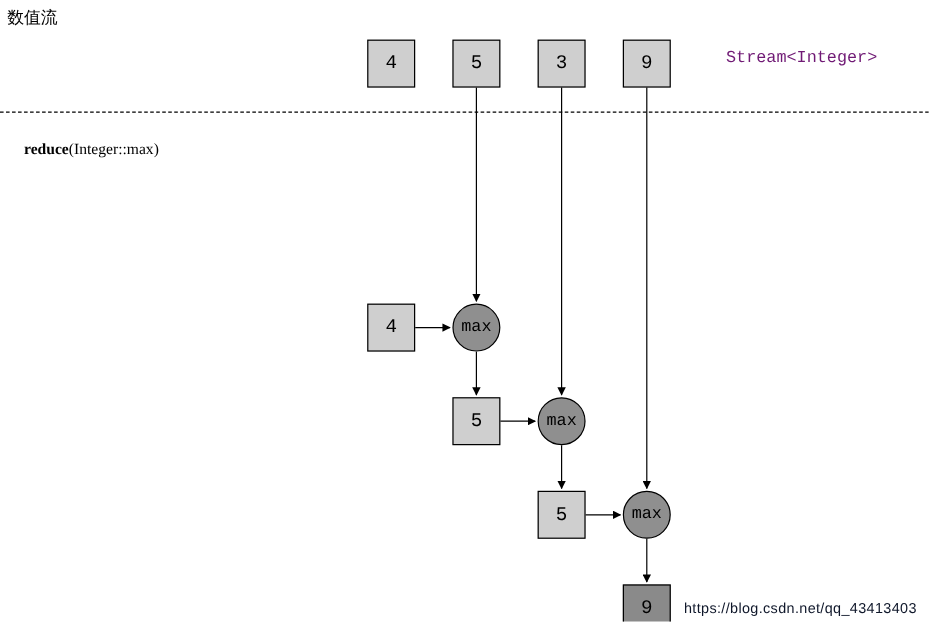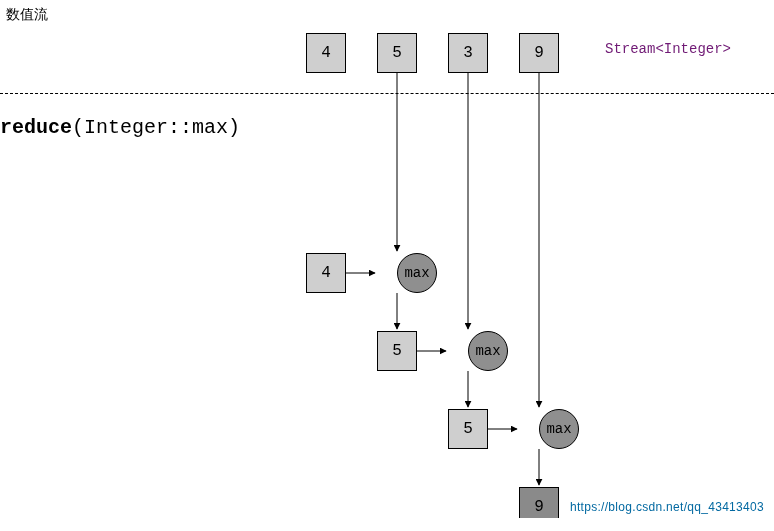--- a/index.html
+++ b/index.html
@@ -27,39 +27,39 @@
   .divider {
     position: absolute;
     left: 0;
     top: 93px;
     width: 774px;
     height: 0;
     border-top: 1px dashed #000;
   }
   .method-label {
     position: absolute;
-    left: 0;
+    left: 20px;
     top: 116px;
-    font-family: Liberation Mono, monospace;
-    font-size: 20px;
+    font-family: Liberation Serif, serif;
+    font-size: 13px;
   }
   .method-label .bold { font-weight: bold; }
   .mono {
     font-family: "Courier New", monospace;
     font-size: 14px;
     color: #701a75;
   }
   .label-stream { position: absolute; left: 605px; top: 41px; }
   .label-optional { position: absolute; left: 582px; top: 494px; }
   .watermark {
     position: absolute;
     right: 10px; bottom: 4px;
     font-family: Arial, sans-serif;
     font-size: 12px;
-    color: #0369a1;
+    color: #0f172a;
     letter-spacing: 0.3px;
     pointer-events: none;
   }
   .box {
     position: absolute;
     width: 40px; height: 40px;
     border: 1px solid #000;
     background: #cfcfcf;
     display: flex;
     align-items: center;
@@ -74,21 +74,20 @@
     width: 40px; height: 40px;
     border: 1px solid #000;
     background: #8f8f8f;
     border-radius: 50%;
     display: flex;
     align-items: center;
     justify-content: center;
     font-family: "Courier New", monospace;
     font-size: 14px;
     box-sizing: border-box;
-    margin-left: 20px;
   }
   svg.arrows {
     position: absolute;
     left: 0; top: 0;
     width: 774px; height: 531px;
     pointer-events: none;
   }
 </style>
 </head>
 <body>

